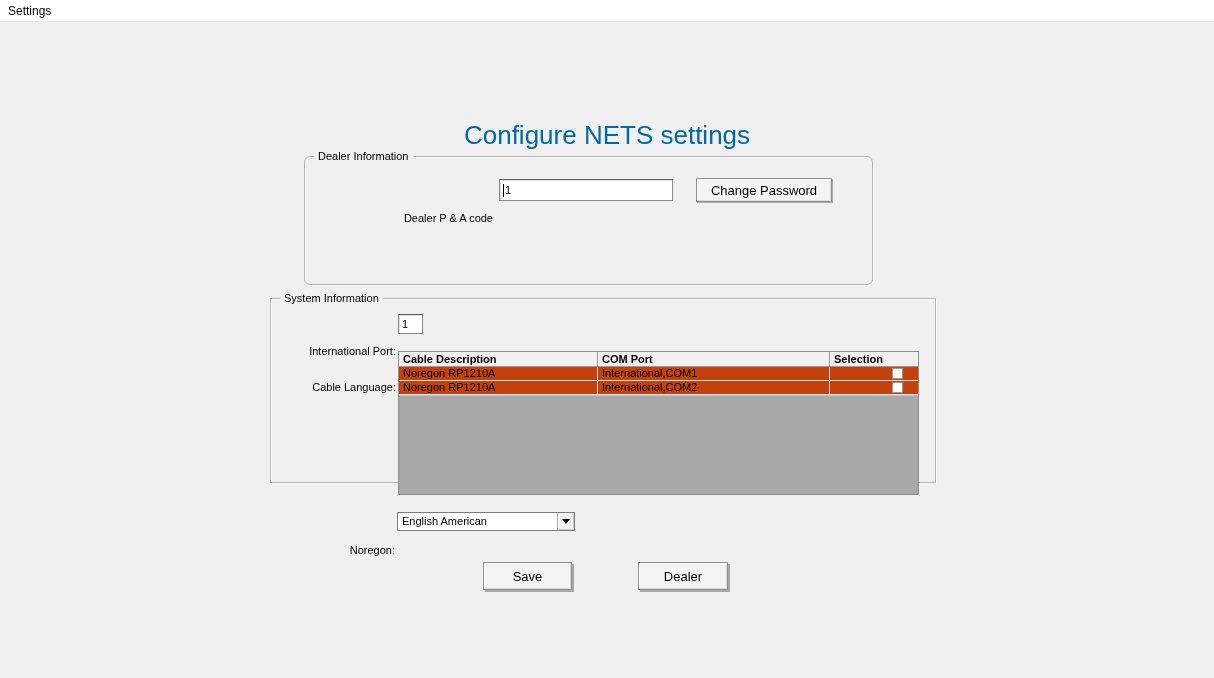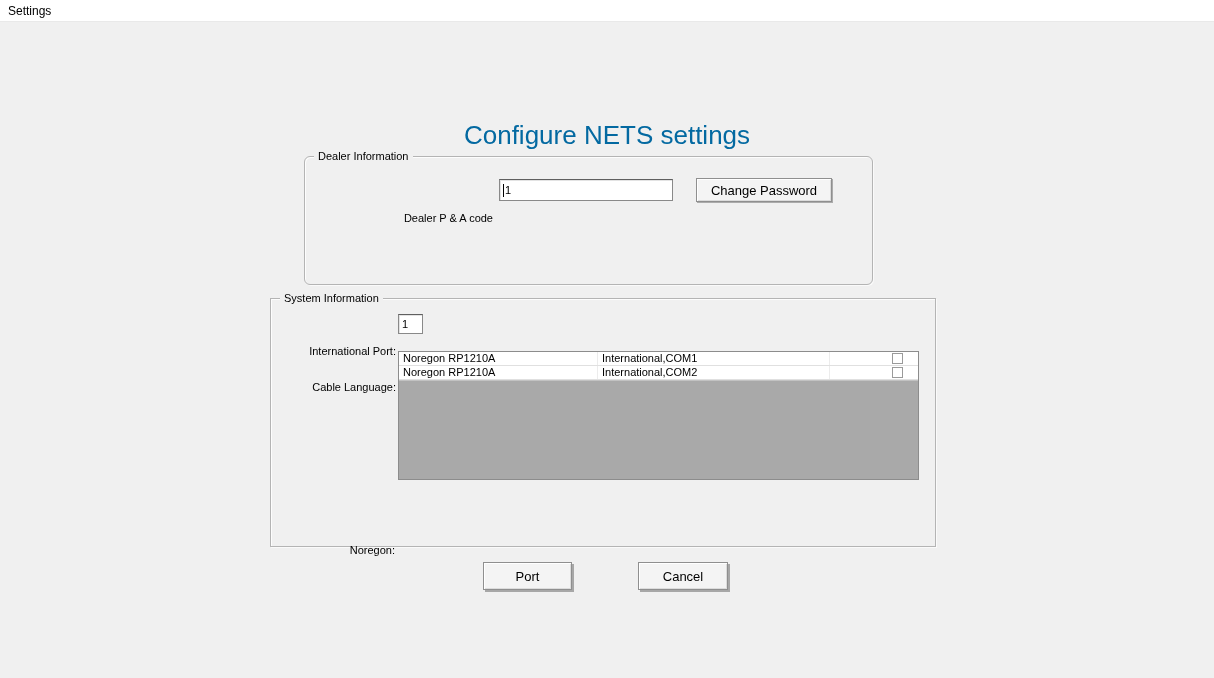--- a/index.html
+++ b/index.html
@@ -15,21 +15,21 @@
 
   
   .page-title { position:absolute; top:120px; left:50%; transform:translateX(-50%);
                 font-size:26px; font-weight:normal; color:#0369a1; white-space:nowrap; }
 
   
   .groupbox { position:absolute; border:1px solid #b4b4b4; box-shadow:1px 1px 0 #fdfdfd inset, 1px 1px 0 #fafafa; }
   .groupbox-legend { position:absolute; top:-7px; left:9px; background:#f0f0f0; padding:0 4px; line-height:13px; }
 
   .gb-dealer { left:304px; top:156px; width:569px; height:129px;border-radius:6px; }
-  .gb-system { left:270px; top:298px; width:666px; height:249px; }
+  .gb-system { left:270px; top:298px; width:666px; height:185px; }
 
   .lbl { position:absolute; white-space:nowrap;margin-top:28px; }
   .lbl-right { text-align:right; }
 
   
   .field { position:absolute; background:#ffffff; border:1px solid #898989; border-top-color:#5f5f5f;
            box-shadow:inset 1px 1px 0 #e3e3e3; display:flex; align-items:center; padding:0 3px;
            font-size:11px; }
   .caret { display:inline-block; width:1px; height:13px; background:#000; margin-right:1px; }
 
@@ -42,21 +42,21 @@
            box-shadow:inset 1px 1px 0 #ffffff, inset -1px -1px 0 #dcdcdc, 2px 2px 0 #a7a7a7;
            display:flex; align-items:center; justify-content:center;
            font-size:13px; cursor:default; }
   .btn-sm { box-shadow:inset 1px 1px 0 #ffffff, inset -1px -1px 0 #dcdcdc, 1px 1px 0 #ababab; }
   .btn-underline::first-letter { text-decoration:underline; }
 
   
   .cable-table { position:absolute; left:127px; top:52px; width:521px; border:1px solid #8c8c8c; background:#a9a9a9; }
   .tbl-header { display:flex; height:15px; background:#f0f0f0; border-bottom:1px solid #9a9a9a; }
   .tbl-header .hcell { font-weight:bold; padding:0 4px; line-height:14px; border-right:1px solid #9a9a9a; overflow:hidden; white-space:nowrap; }
-  .tbl-row { display:flex; height:14px; background:#ffffff; border-bottom:1px solid #e0e0e0; }
+  .tbl-row { display:flex; height:14px; background:#c2410c; border-bottom:1px solid #e0e0e0; }
   .tbl-row .cell { padding:0 4px; line-height:13px; border-right:1px solid #ececec; overflow:hidden; white-space:nowrap; }
   .col1 { width:199px; } .col2 { width:232px; } .col3 { width:88px; flex:1; }
   .cell-check { display:flex; align-items:center; justify-content:center; }
   .checkbox { width:11px; height:11px; background:#fff; border:1px solid #9a9a9a; margin-left:46px; }
   .tbl-empty { height:99px; background:#a9a9a9; border-top:1px solid #c2c2c2; }
 
   
   .dropdown { position:absolute; left:126px; top:213px; width:178px; height:19px; background:#fff;
               border:1px solid #7c7c7c; display:flex; align-items:center; }
   .dropdown-text { flex:1; padding:0 4px; line-height:17px; overflow:hidden; white-space:nowrap; }
@@ -93,20 +93,25 @@
   <div class="groupbox gb-system">
     <div class="groupbox-legend">System Information</div>
 
     <div class="lbl lbl-right" style="left:0; width:125px; top:18px;">International Port:</div>
 
     <input class="field-input" style="left: 127px; top: 15px; width: 25px; height: 20px;" value="1">
 
     <div class="lbl lbl-right" style="left:0; width:125px; top:54px;">Cable Language:</div>
 
     <div class="cable-table">
+      <div class="tbl-header">
+        <div class="hcell col1">Cable Description</div>
+        <div class="hcell col2">COM Port</div>
+        <div class="hcell col3" style="border-right:none;">Selection</div>
+      </div>
 
       <div class="tbl-row">
         <div class="cell col1">Noregon RP1210A</div>
         <div class="cell col2">International,COM1</div>
         <div class="cell col3 cell-check" style="border-right:none;">
           <span class="checkbox"></span>
         </div>
       </div>
 
       <div class="tbl-row">
@@ -115,19 +120,25 @@
         <div class="cell col3 cell-check" style="border-right:none;">
           <span class="checkbox"></span>
         </div>
       </div>
 
       <div class="tbl-empty"></div>
     </div>
 
     <div class="lbl lbl-right" style="left:0; width:124px; top:217px;">Noregon:</div>
 
+    <div class="dropdown">
+      <div class="dropdown-text">English American</div>
+      <div class="dropdown-btn">
+        <span class="arrow-down"></span>
+      </div>
+    </div>
   </div>
 
-  <div class="btn3d btn-underline" style="left:483px; top:562px; width:89px; height:28px;">Port</div>
+  <div class="btn3d btn-underline" style="left:483px; top:562px; width:89px; height:28px;">Save</div>
 
-  <div class="btn3d btn-underline" style="left:638px; top:562px; width:90px; height:28px;">Cancel</div>
+  <div class="btn3d btn-underline" style="left:638px; top:562px; width:90px; height:28px;">Dealer</div>
 
 </div>
 
 </body></html>

